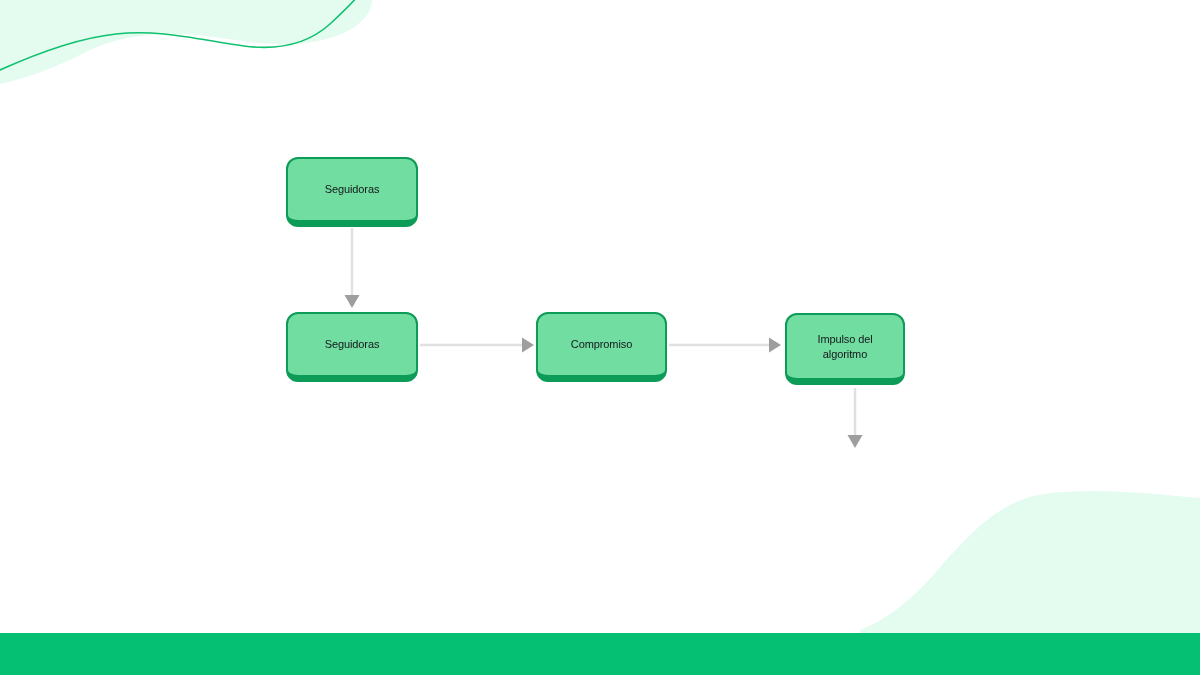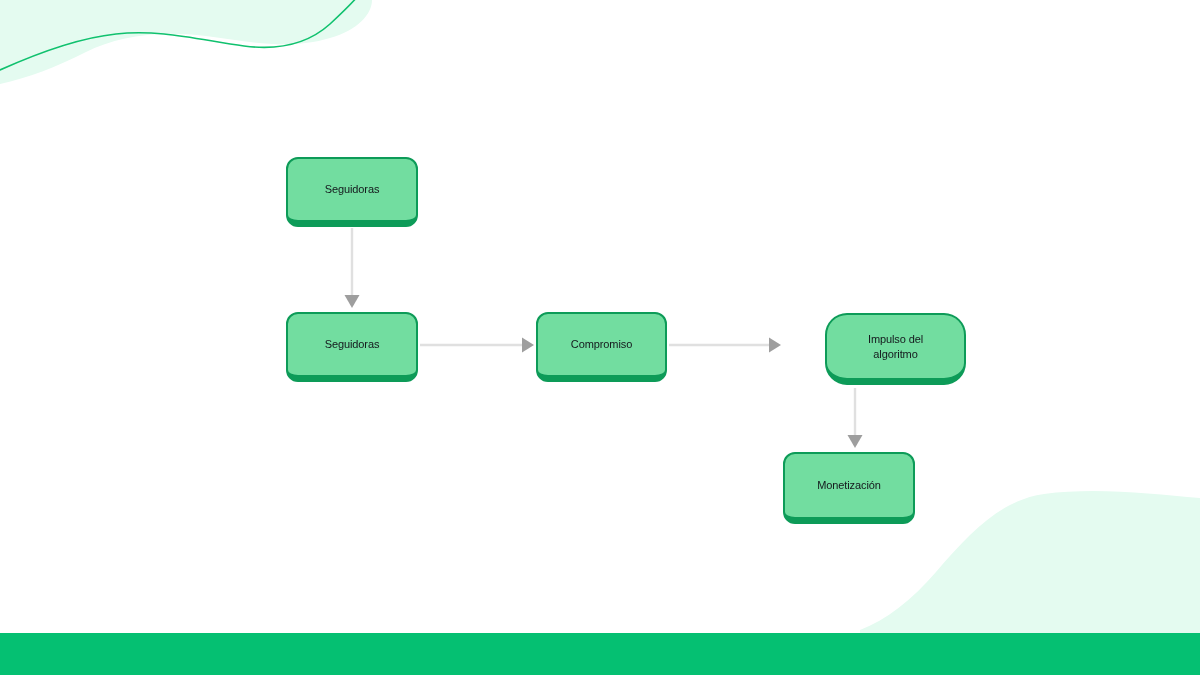--- a/index.html
+++ b/index.html
@@ -113,24 +113,21 @@
   </div>
 
   <div class="node" style="left: 286px; top: 312px; width: 132px; height: 70px;">
     <span class="node-label">Seguidoras</span>
   </div>
 
   <div class="node" style="left: 536px; top: 312px; width: 131px; height: 70px;">
     <span class="node-label">Compromiso</span>
   </div>
 
-  <div class="node" style="left: 825px; top: 313px; width: 141px; height: 72px; border-radius: 22px;">
+  <div class="node" style="left: 785px; top: 313px; width: 120px; height: 72px;">
     <span class="node-label">Impulso del
 algoritmo</span>
   </div>
 
-  <div class="node" style="left: 783px; top: 452px; width: 132px; height: 72px;">
-    <span class="node-label">Monetización</span>
-  </div>
 
 </div>
 
 <div id="bottom-bar"></div>
 
 </body></html>

